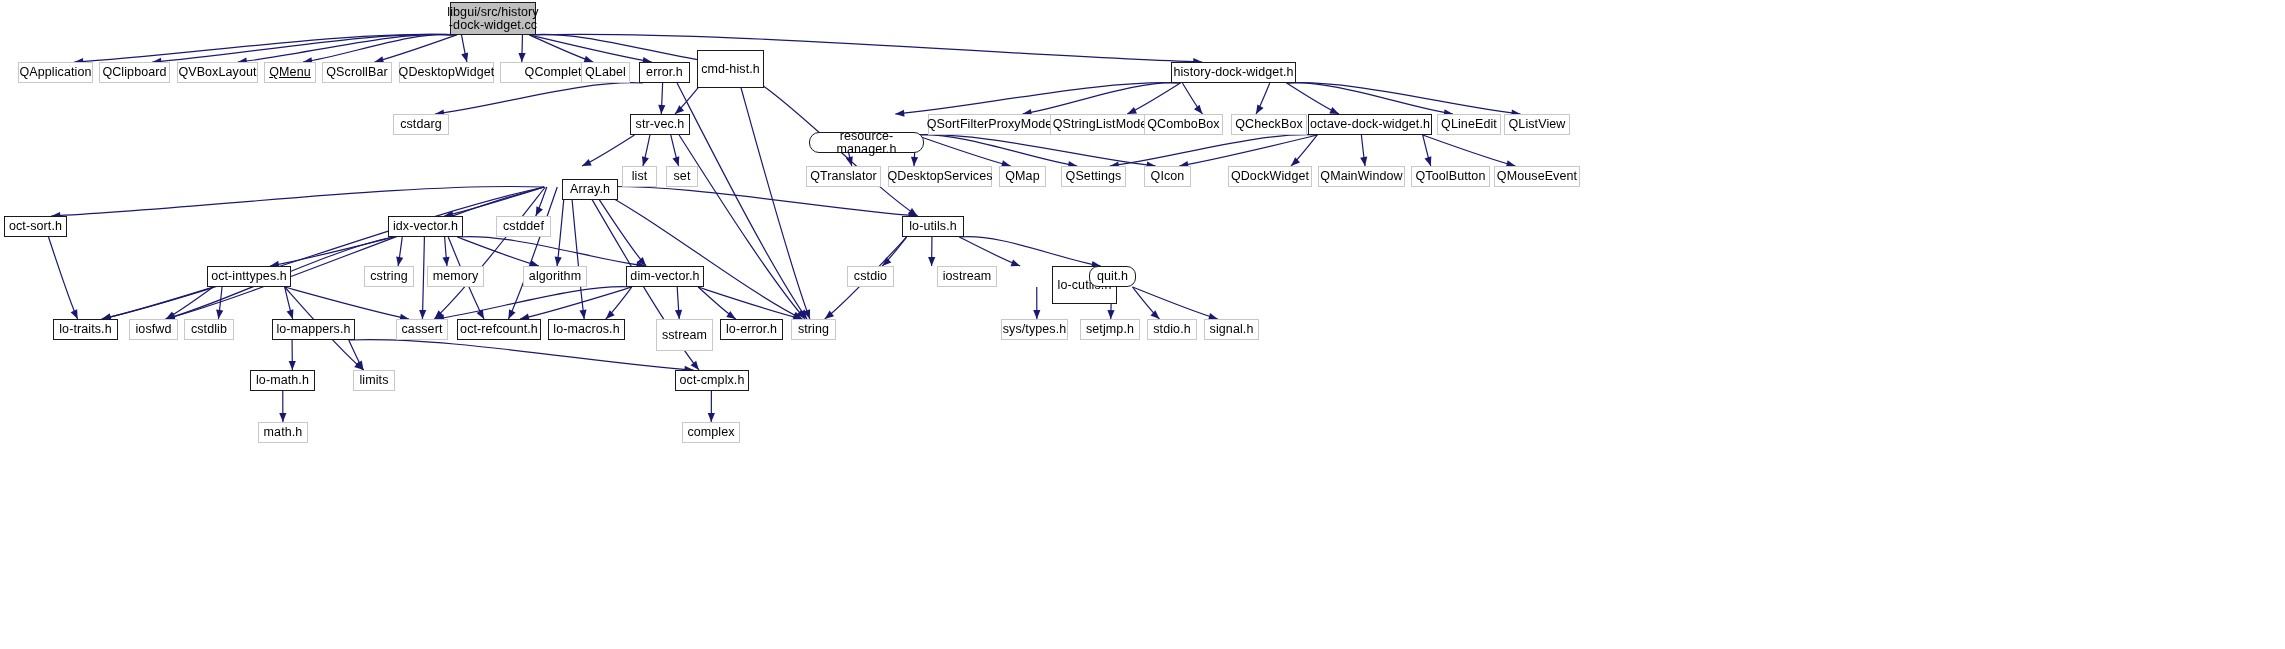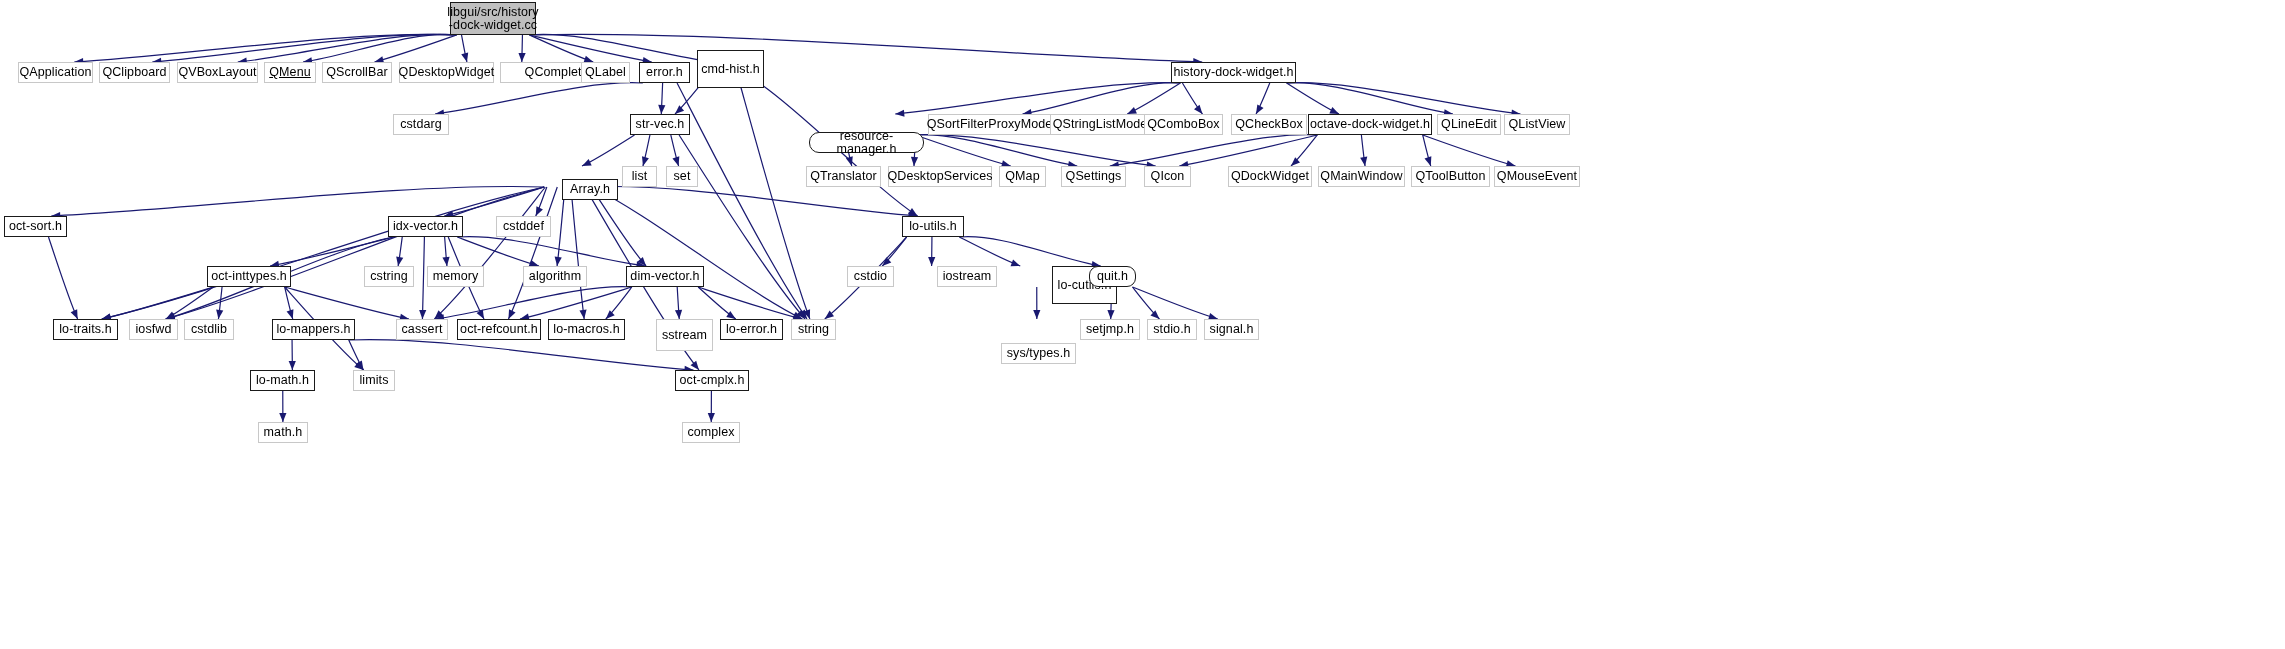--- a/index.html
+++ b/index.html
@@ -258,21 +258,21 @@
       <div class="node hdr" style="left: 53px; top: 319px; width: 65px; height: 21px;"><span>lo-traits.h</span></div>
       <div class="node" style="left: 129px; top: 319px; width: 49px; height: 21px;"><span>iosfwd</span></div>
       <div class="node" style="left: 184px; top: 319px; width: 50px; height: 21px;"><span>cstdlib</span></div>
       <div class="node hdr" style="left: 272px; top: 319px; width: 83px; height: 21px;"><span>lo-mappers.h</span></div>
       <div class="node" style="left: 396px; top: 319px; width: 52px; height: 21px;"><span>cassert</span></div>
       <div class="node hdr" style="left: 457px; top: 319px; width: 84px; height: 21px;"><span>oct-refcount.h</span></div>
       <div class="node hdr" style="left: 548px; top: 319px; width: 77px; height: 21px;"><span>lo-macros.h</span></div>
       <div class="node" style="left: 656px; top: 319px; width: 57px; height: 32px;"><span>sstream</span></div>
       <div class="node hdr" style="left: 720px; top: 319px; width: 63px; height: 21px;"><span>lo-error.h</span></div>
       <div class="node" style="left: 791px; top: 319px; width: 45px; height: 21px;"><span>string</span></div>
-      <div class="node" style="left: 1001px; top: 319px; width: 75px; height: 21px; margin-top: 24px;"><span>sys/types.h</span></div>
+      <div class="node" style="left: 1001px; top: 319px; width: 67px; height: 21px;"><span>sys/types.h</span></div>
       <div class="node" style="left: 1080px; top: 319px; width: 60px; height: 21px;"><span>setjmp.h</span></div>
       <div class="node" style="left: 1147px; top: 319px; width: 50px; height: 21px;"><span>stdio.h</span></div>
       <div class="node" style="left: 1204px; top: 319px; width: 55px; height: 21px;"><span>signal.h</span></div>
       <div class="node hdr" style="left: 250px; top: 370px; width: 65px; height: 21px;"><span>lo-math.h</span></div>
       <div class="node" style="left: 353px; top: 370px; width: 42px; height: 21px;"><span>limits</span></div>
       <div class="node hdr" style="left: 675px; top: 370px; width: 74px; height: 21px;"><span>oct-cmplx.h</span></div>
       <div class="node" style="left: 258px; top: 422px; width: 50px; height: 21px;"><span>math.h</span></div>
       <div class="node" style="left: 682px; top: 422px; width: 58px; height: 21px;"><span>complex</span></div>
     </div>
 </div>

